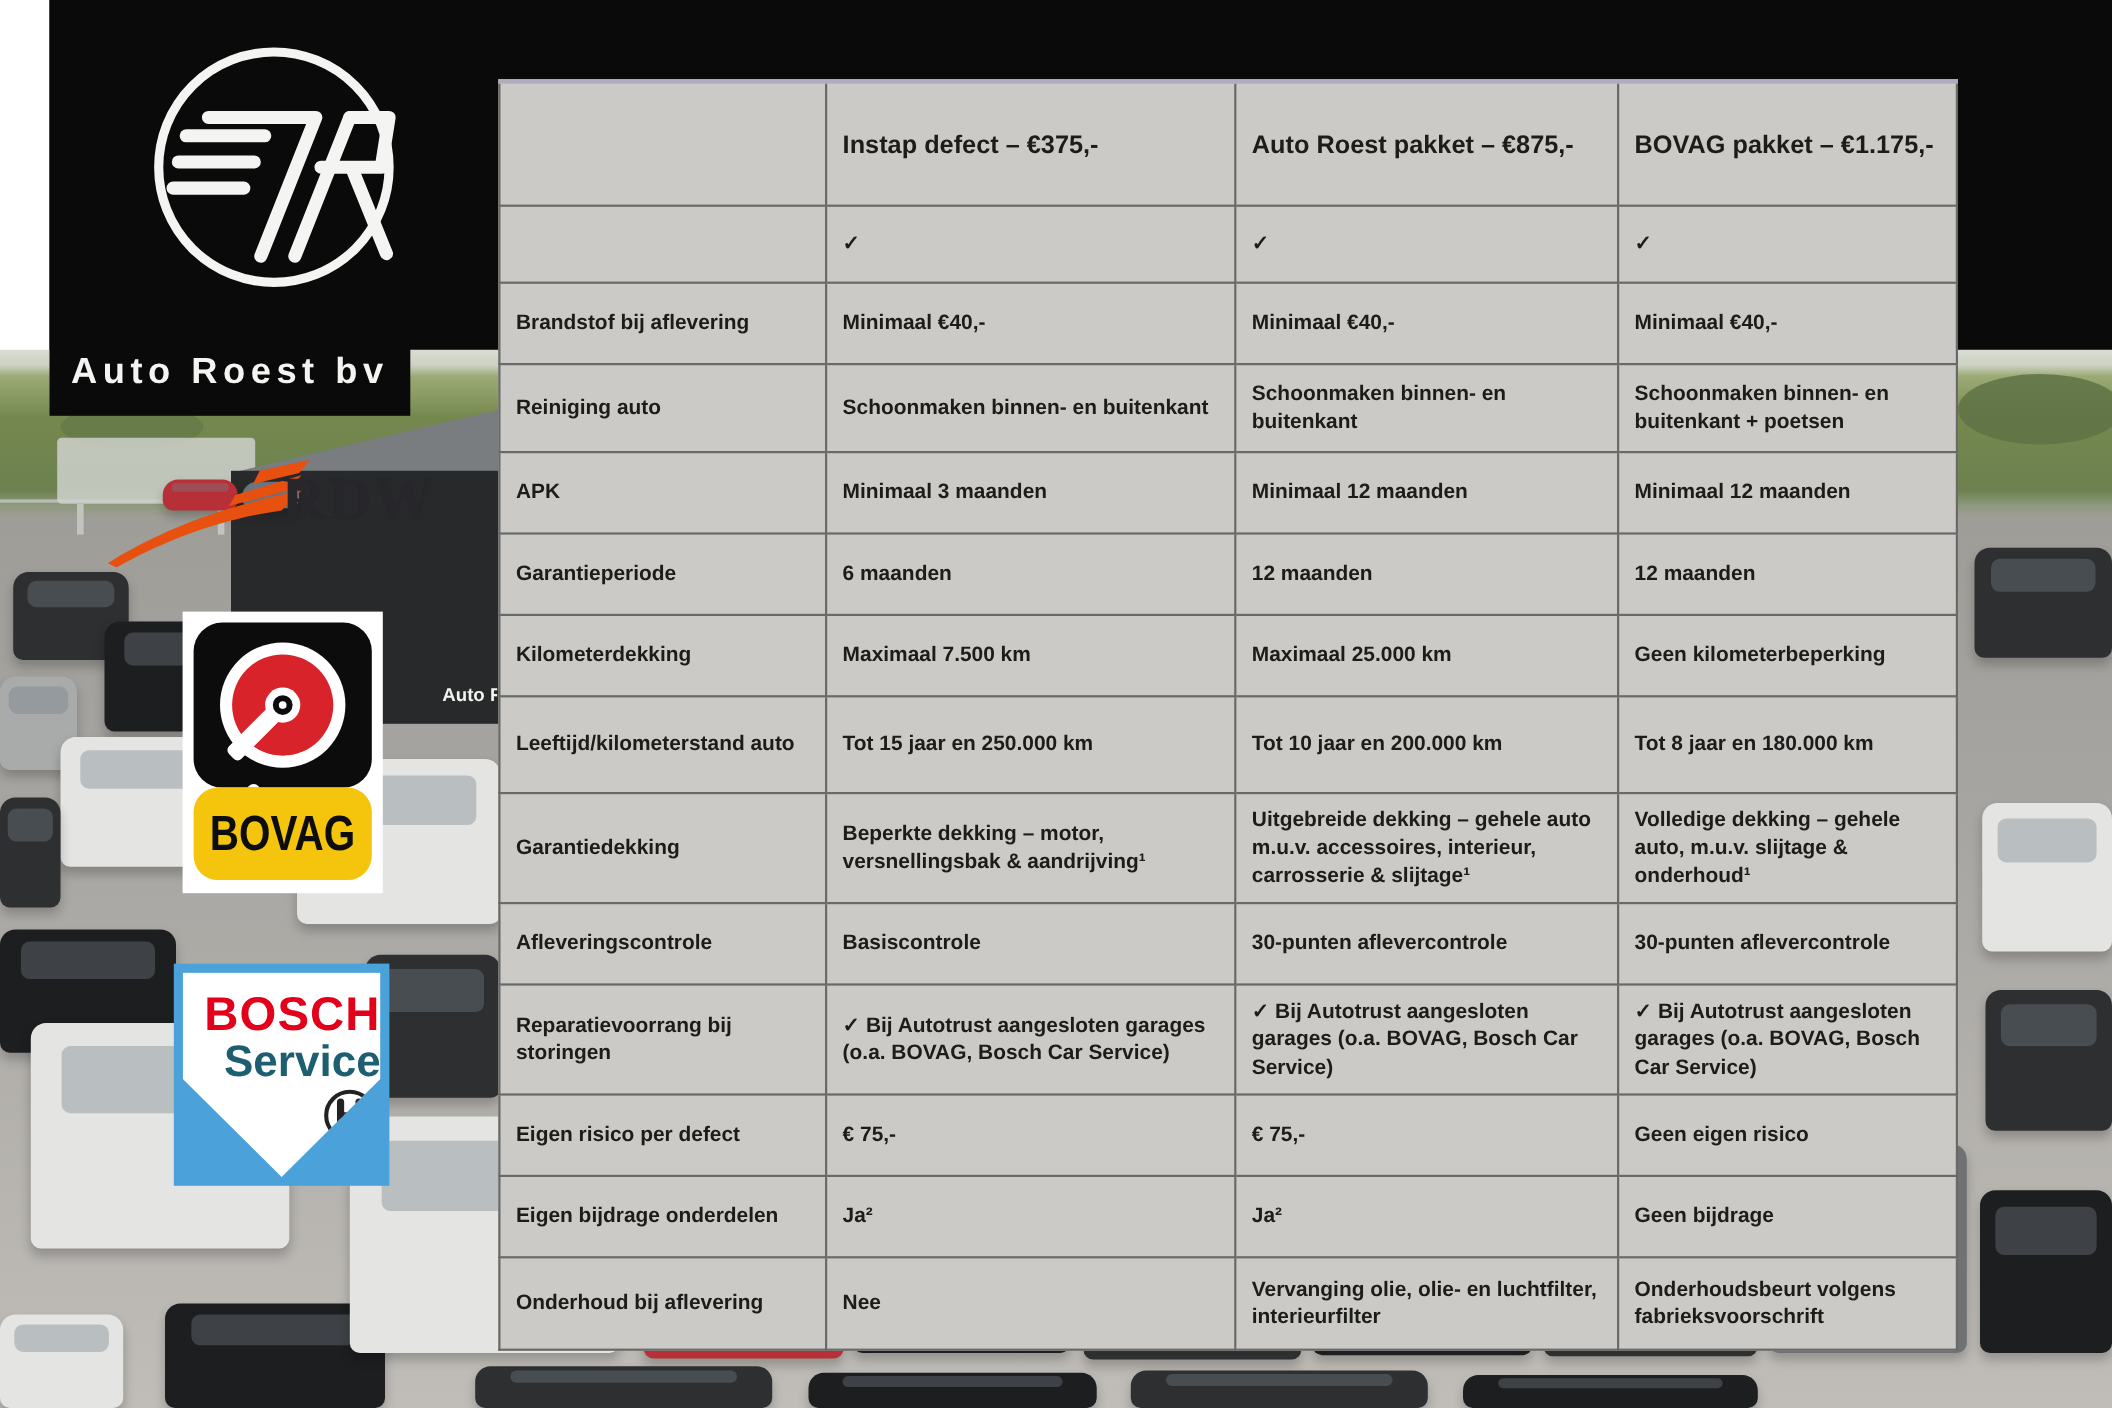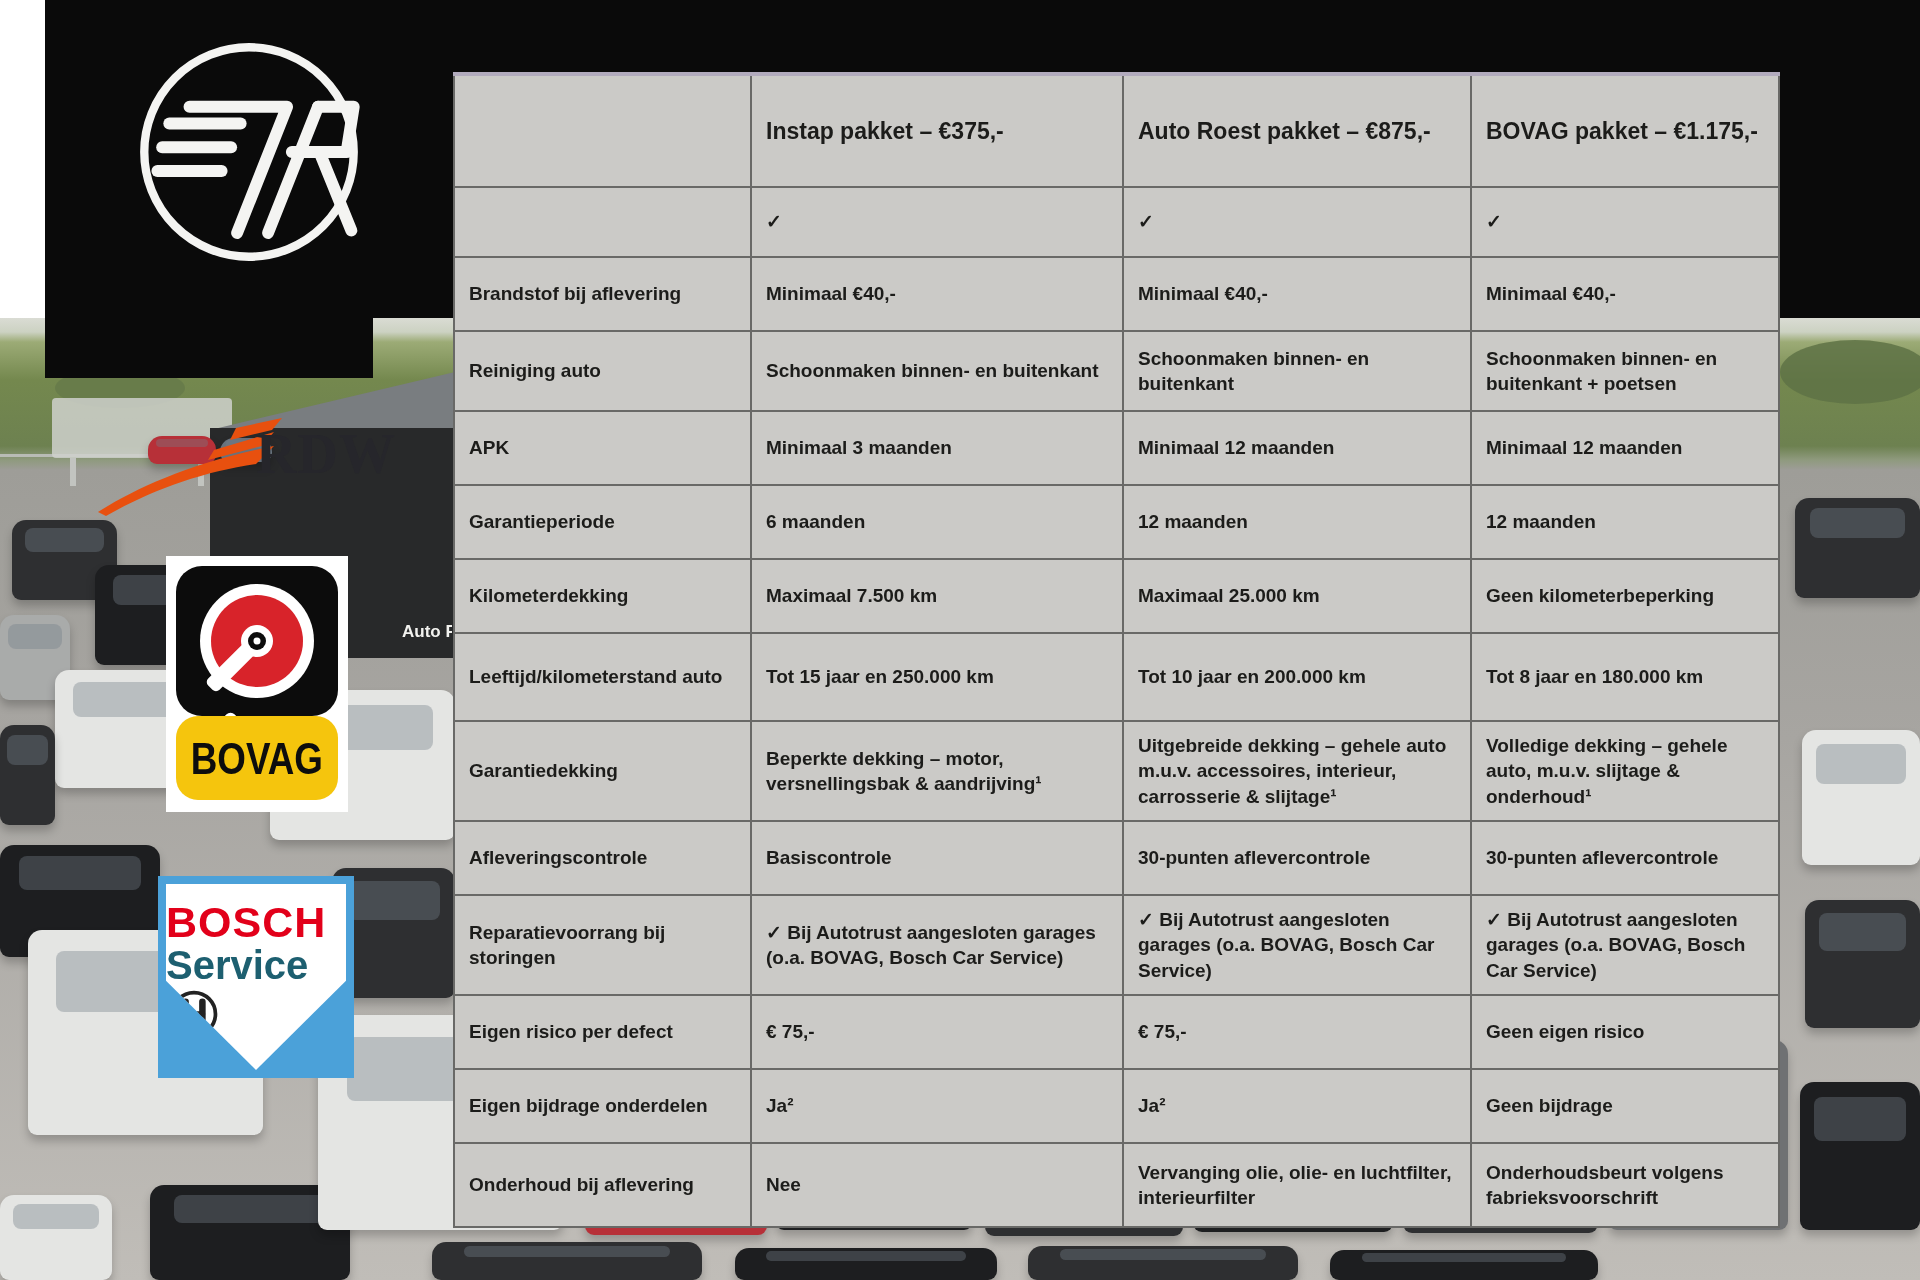--- a/index.html
+++ b/index.html
@@ -38,21 +38,21 @@
   .rdw-text{position:absolute;left:168px;top:14px;font-family:"Liberation Serif",serif;
     font-size:56px;font-weight:bold;color:#26262b;letter-spacing:1px;}
   .bovag{position:absolute;left:166px;top:556px;width:182px;height:256px;background:#ffffff;z-index:3;}
   .bovag-emblem{position:absolute;left:10px;top:10px;width:162px;height:150px;background:#0c0c0c;
     border-radius:26px;}
   .bovag-band{position:absolute;left:10px;top:160px;width:162px;height:84px;background:#f5c50d;
     display:flex;align-items:center;justify-content:center;border-radius:22px;}
   .bovag-text{font-size:40px;font-weight:800;color:#0d0d0d;transform:scale(.92,1.12);letter-spacing:0;}
   .bosch{position:absolute;left:158px;top:876px;width:196px;height:202px;background:#4ba1d9;z-index:3;}
   .bosch-banner{position:absolute;left:8px;top:8px;width:180px;height:186px;background:#ffffff;
-    clip-path:polygon(0 0,100% 0,100% 52%,50% 100%,0 52%);text-align:left;}
+    clip-path:polygon(0 0,100% 0,100% 52%,50% 100%,0 52%);text-align:right;}
   .bosch-word{margin-top:14px;font-size:43px;font-weight:800;color:#e2001a;letter-spacing:1px;}
   .bosch-service{margin-top:-4px;font-size:40px;font-weight:800;color:#1d5f70;}
   .bosch-armature{margin-top:-2px;}
 
   
   table.pakket{position:absolute;left:453px;top:72px;width:1325px;z-index:4;
     border-collapse:collapse;table-layout:fixed;background:#cbcac7;
     border:2px solid #696967;border-top:4px solid #b2abbd;}
   table.pakket th,table.pakket td{border:2px solid #696967;vertical-align:middle;
     padding:8px 12px 8px 14px;color:#1c1c1a;text-align:left;}
@@ -122,20 +122,21 @@
       <g fill="none" stroke="#f4f4f2" stroke-width="10" stroke-linecap="round" stroke-linejoin="round">
         <path d="M33 76 H93"></path>
         <path d="M27 96 H85"></path>
         <path d="M23 116 H77"></path>
         <path d="M50 62 H132 L90 168"></path>
         <path d="M158 62 L116 168"></path>
         <path d="M158 62 H188 L182 100 H136"></path>
         <path d="M160 102 L186 166"></path>
       </g>
     </svg>
+    <div class="brand-name">Auto Roest bv</div>
   </div>
 
   <div class="rdw">
     <svg width="200" height="100" viewBox="0 0 200 100" style="position:absolute;left:8px;top:8px;">
       <path fill="#e8500f" d="M2 96 C40 72 96 46 178 30 L160 48 C104 56 52 76 10 100 Z"></path>
       <path fill="#e8500f" d="M118 34 L178 16 L166 30 L112 44 Z"></path>
       <path fill="#e8500f" d="M140 12 L186 2 L176 14 L134 24 Z"></path>
     </svg>
     <div class="rdw-text">RDW</div>
   </div>
@@ -177,21 +178,21 @@
   <table class="pakket">
     <colgroup>
       <col style="width:297px">
         <col style="width:372px">
         <col style="width:348px">
         <col style="width:308px">
     </colgroup>
     <thead>
       <tr>
         <th></th>
-        <th>Instap pakket – €375,-</th>
+        <th>Instap defect – €375,-</th>
         <th>Auto Roest pakket – €875,-</th>
         <th>BOVAG pakket – €1.175,-</th>
       </tr>
     </thead>
     <tbody>
     <tr>
       <th></th>
       <td>✓</td>
       <td>✓</td>
       <td>✓</td>

